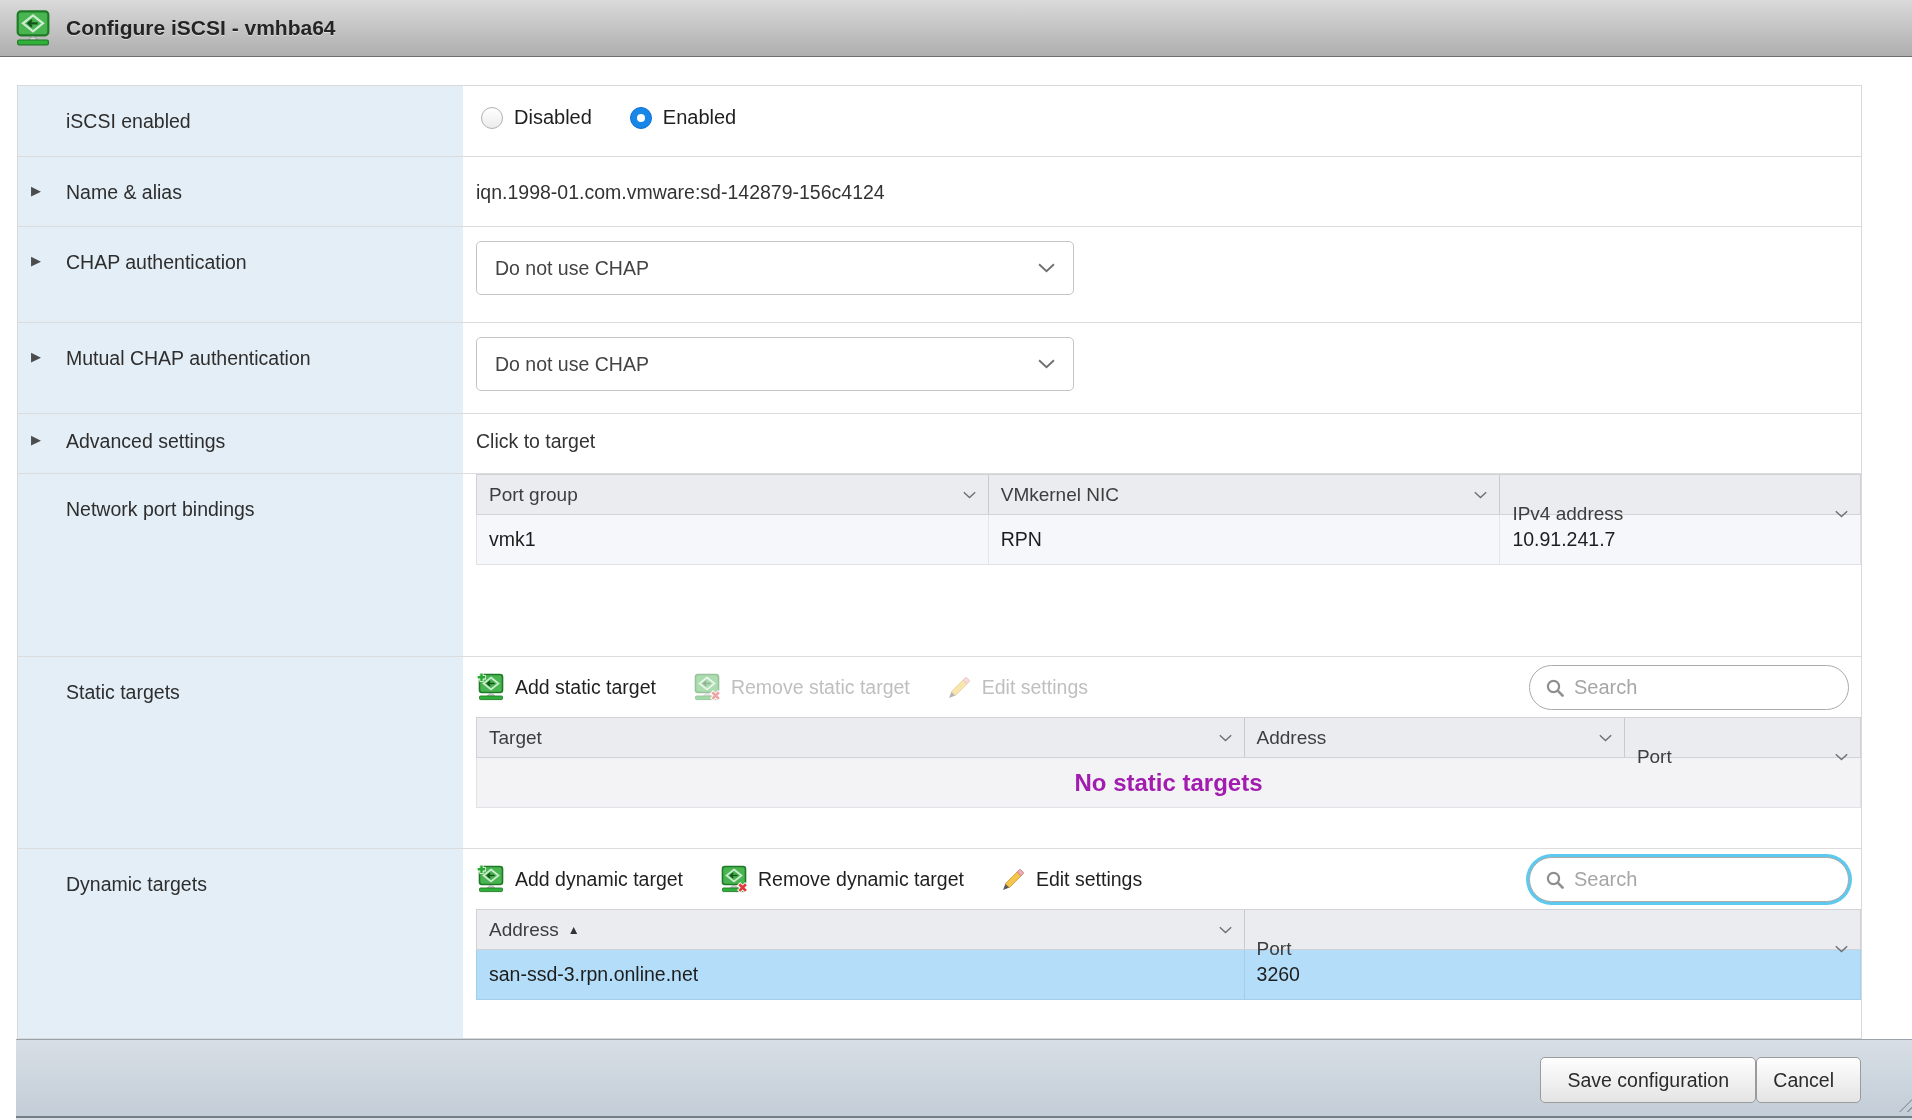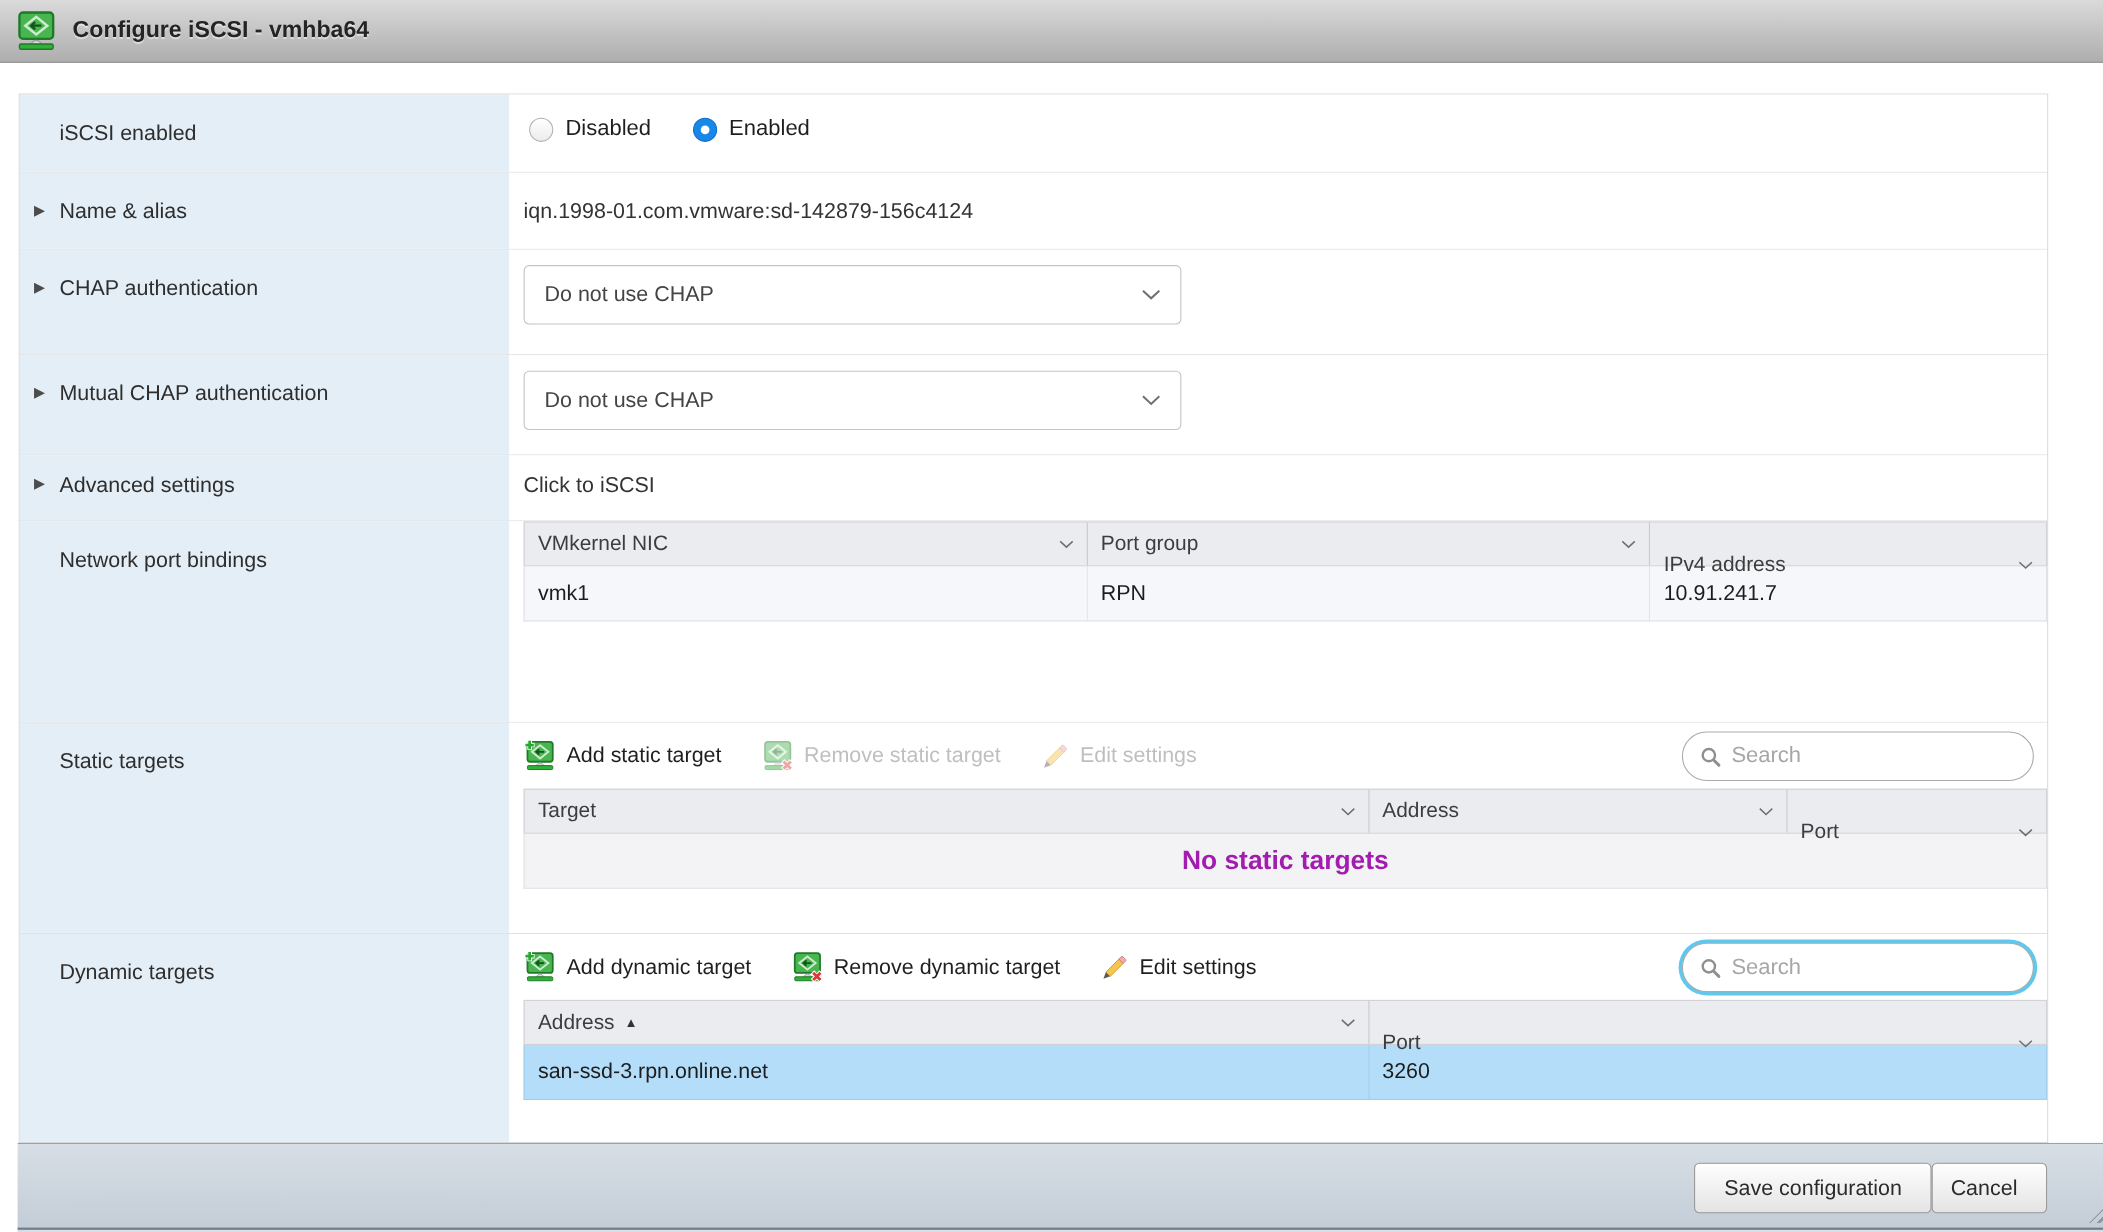--- a/index.html
+++ b/index.html
@@ -28,21 +28,21 @@
   
   .panel {
     position:absolute; left:17px; top:85px; width:1845px; height:954px;
     border:1px solid #d9d9d9; background:#fff;
     display:flex; flex-direction:column;
   }
   .form-row { display:flex; border-bottom:1px solid #dcdcdc; flex:0 0 auto; }
   .form-row:last-child { border-bottom:none; flex:1 1 auto; }
   .row-label {
     flex:0 0 445px; background:#e4eef6; position:relative;
-    padding:24px 10px 0 36px; font-size:19.5px; color:#2e2e2e;
+    padding:24px 10px 0 48px; font-size:19.5px; color:#2e2e2e;
   }
   .row-label .expander {
     position:absolute; left:13px; top:26px; font-size:13px; color:#4c4c4c;
   }
   .row-value { flex:1 1 auto; background:#fff; position:relative; min-width:0; }
 
   .h-r1{height:71px} .h-r2{height:70px} .h-r3{height:96px} .h-r4{height:91px}
   .h-r5{height:60px} .h-r6{height:183px} .h-r7{height:192px}
 
   
@@ -246,39 +246,39 @@
         </span>
       </div>
     </div>
   </div>
 
   <div class="form-row h-r5">
     <div class="row-label" style="padding-top:16px">
       <span class="expander" style="top:18px">▶</span><span>Advanced settings</span>
     </div>
     <div class="row-value">
-      <div class="plain-value" style="padding-top:16px">Click to iSCSI</div>
+      <div class="plain-value" style="padding-top:16px">Click to target</div>
     </div>
   </div>
 
   <div class="form-row h-r6">
     <div class="row-label">Network port bindings</div>
     <div class="row-value">
       <div class="grid">
         <div class="thead">
+          <div class="th c-pb2">
+            <span>Port group</span>
+            <span class="chev">
+                <svg width="13" height="8" viewBox="0 0 16 9">
+                  <use href="#chev-down-g"></use>
+                </svg>
+              </span>
+          </div>
           <div class="th c-pb1">
             <span>VMkernel NIC</span>
-            <span class="chev">
-                <svg width="13" height="8" viewBox="0 0 16 9">
-                  <use href="#chev-down-g"></use>
-                </svg>
-              </span>
-          </div>
-          <div class="th c-pb2">
-            <span>Port group</span>
             <span class="chev">
                 <svg width="13" height="8" viewBox="0 0 16 9">
                   <use href="#chev-down-g"></use>
                 </svg>
               </span>
           </div>
           <div class="th c-pb3">
             <span>IPv4 address</span>
             <span class="chev">
                 <svg width="13" height="8" viewBox="0 0 16 9">

